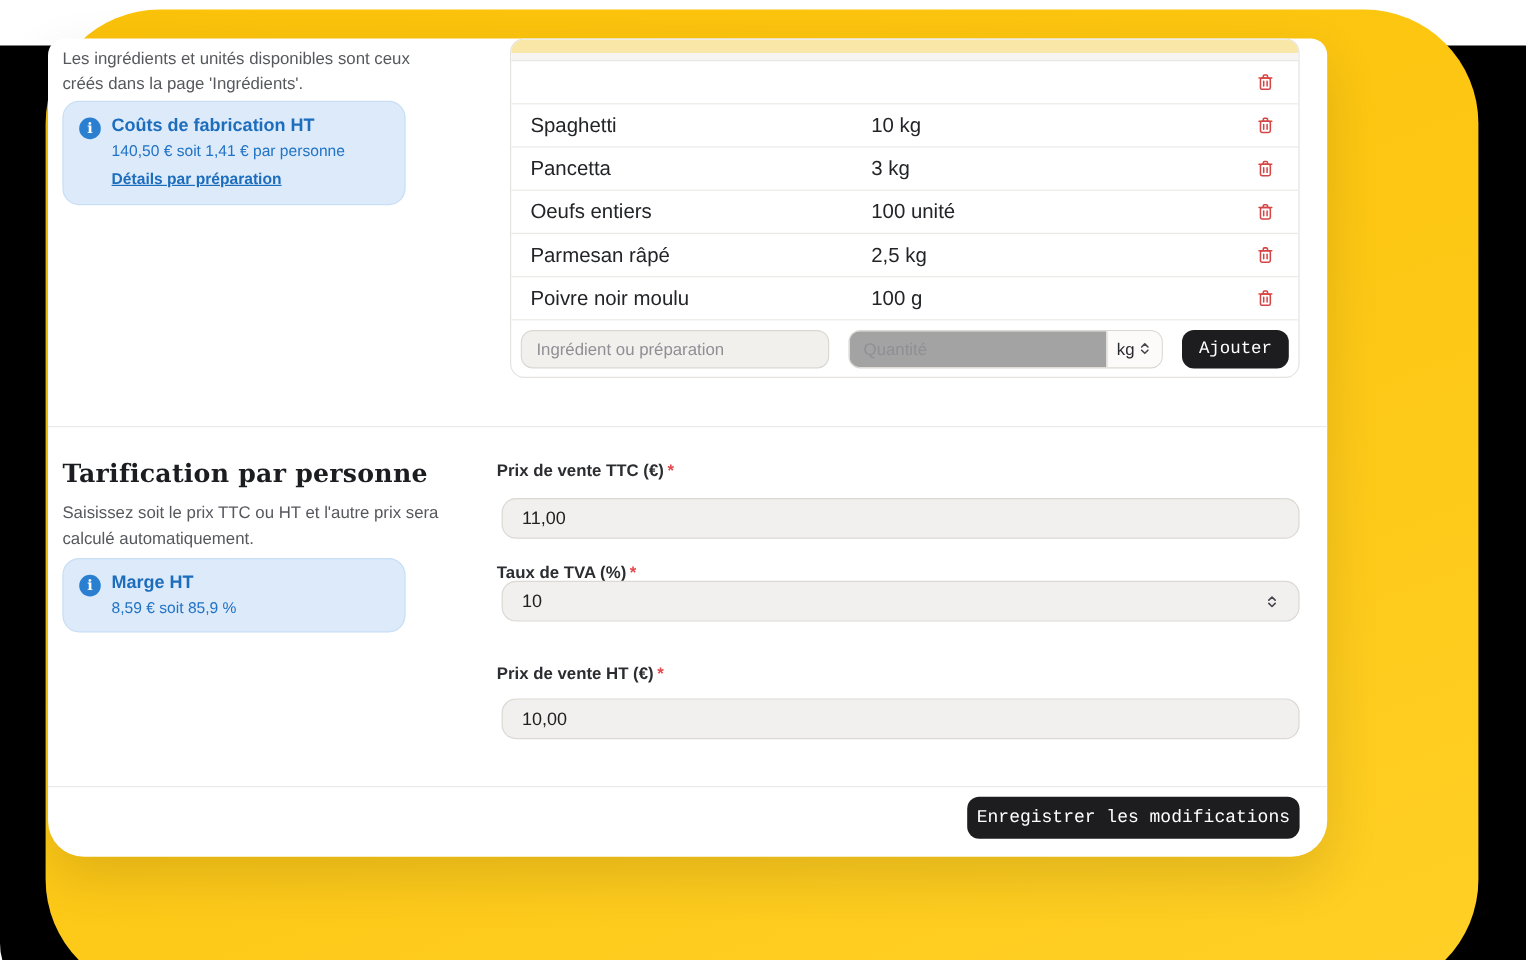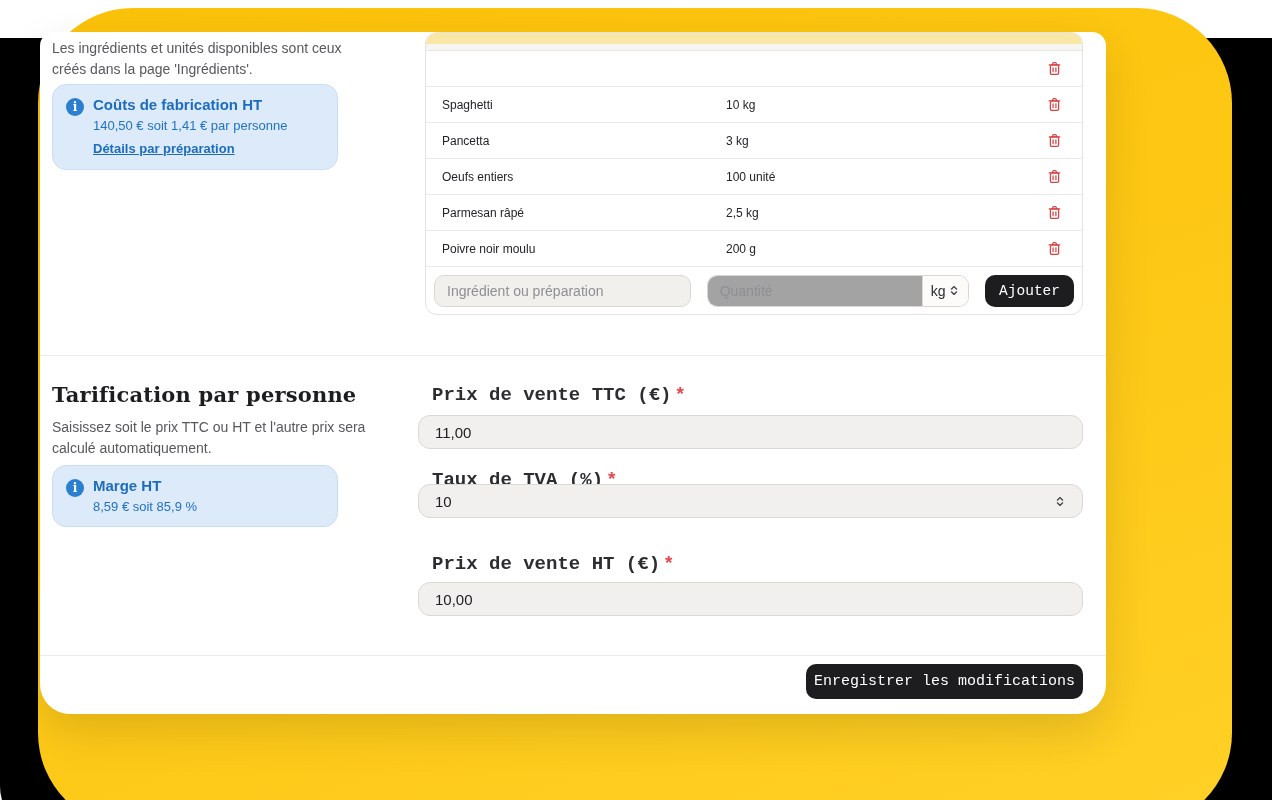--- a/index.html
+++ b/index.html
@@ -33,21 +33,21 @@
   #costs-box { left:52px; top:46px; }
   #margin-box { left:52px; top:427px; }
 
   
   .tablebox { position:absolute; left:425px; top:-6px; width:658px; height:283px;
               background:#fff; border:1px solid #e5e3e0; border-radius:12px; overflow:hidden; }
   .cut-row { height:18px;
              background:linear-gradient(to bottom,#f8e7a6 0 11px,#f7f5f2 11px 18px);
              border-bottom:1px solid #e9e7e4; }
   .ing-row { height:36px; display:flex; align-items:center;
-             border-bottom:1px solid #eceae7; font-size:12px; color:#232428; }
+             border-bottom:1px solid #eceae7; font-size:17px; color:#232428; }
   .ing-name { width:300px; padding-left:16px; }
   .ing-qty { flex:0 0 auto; }
   .trash-btn { margin-left:auto; margin-right:17px; width:22px; height:22px; border:none;
                background:transparent; color:#d64545; cursor:pointer;
                display:flex; align-items:center; justify-content:center; }
   .trash-btn svg { width:17px; height:17px; }
   .add-row { height:47px; display:flex; align-items:center; padding:0 8px; gap:16px; }
   .add-input { width:274px; height:32px; border:1px solid #dbd7d2; border-radius:10px;
                background:#f2f0ed; padding:0 12px; font-size:14px; color:#232428;
                font-family:"Liberation Sans", sans-serif; outline:none; }
@@ -70,21 +70,21 @@
   
   .divider { position:absolute; left:40px; width:1066px; height:1px; background:#edebe8; }
   #divider-1 { top:317px; }
   #divider-2 { top:617px; }
 
   
   .pricing-title { position:absolute; left:52px; top:344px; font-family:"DejaVu Serif", serif;
                    font-weight:bold; font-size:21px; color:#1b1d20; letter-spacing:.2px; }
   .pricing-sub { position:absolute; left:52px; top:379px; width:345px; font-size:14px;
                  line-height:21px; color:#57585d; }
-  .field-label { position:absolute; left:432px; font-size:19px; font-weight:bold; color:#2c2d31;font-family:Liberation Mono, monospace; }
+  .field-label { position:absolute; left:414px; font-size:14px; font-weight:bold; color:#2c2d31; }
   .req { color:#e5484d; margin-left:3px; }
   .big-field { position:absolute; left:418px; width:665px; height:34px; background:#f2f0ee;
                border:1px solid #dcd8d3; border-radius:12px; padding:0 16px; font-size:15px;
                color:#202124; display:flex; align-items:center;
                font-family:"Liberation Sans", sans-serif; }
   input.big-field { outline:none; }
   .big-select { justify-content:space-between; cursor:pointer; }
   #ttc-label { top:346px; } #ttc-input { top:377px; }
   #tva-label { top:431px; } #tva-select { top:446px; }
   #ht-label  { top:515px; } #ht-input  { top:544px; }
@@ -168,21 +168,21 @@
           <svg viewBox="0 0 24 24" fill="none" stroke="currentColor" stroke-width="1.8" stroke-linecap="round" stroke-linejoin="round">
             <path d="M4.5 7h15"></path>
             <path d="M9.5 7V5a1.4 1.4 0 0 1 1.4-1.4h2.2A1.4 1.4 0 0 1 14.5 5v2"></path>
             <rect x="6.2" y="7" width="11.6" height="13.4" rx="2"></rect>
             <path d="M10 11v5.5M14 11v5.5"></path>
           </svg>
         </button>
       </div>
         <div class="ing-row">
         <span class="ing-name">Poivre noir moulu</span>
-        <span class="ing-qty">200 g</span>
+        <span class="ing-qty">100 g</span>
         <button class="trash-btn">
           <svg viewBox="0 0 24 24" fill="none" stroke="currentColor" stroke-width="1.8" stroke-linecap="round" stroke-linejoin="round">
             <path d="M4.5 7h15"></path>
             <path d="M9.5 7V5a1.4 1.4 0 0 1 1.4-1.4h2.2A1.4 1.4 0 0 1 14.5 5v2"></path>
             <rect x="6.2" y="7" width="11.6" height="13.4" rx="2"></rect>
             <path d="M10 11v5.5M14 11v5.5"></path>
           </svg>
         </button>
       </div>
       </div>

